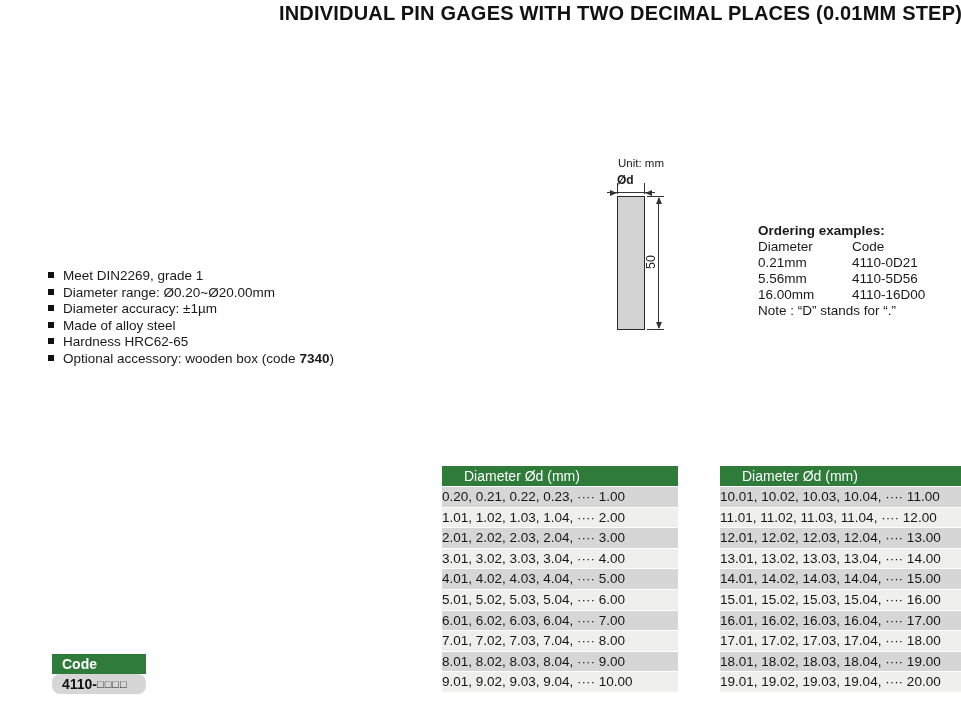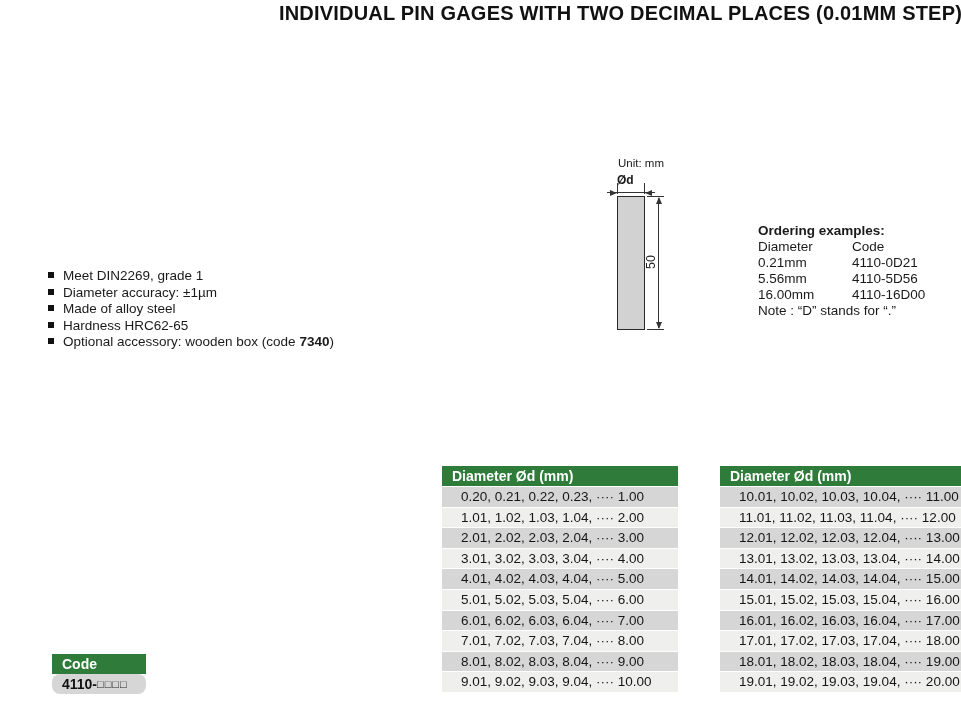--- a/index.html
+++ b/index.html
@@ -73,26 +73,26 @@
   
   .ordering{position:absolute;left:718px;top:223px;font-size:13.5px;line-height:16px;}
   .ord-head{font-weight:bold;}
   .ord-grid{display:grid;grid-template-columns:94px auto;}
   .ord-note{white-space:nowrap;}
   
   .dtable{position:absolute;top:466px;font-size:13.5px;}
   .dtable-left{left:402px;width:236px;}
   .dtable-right{left:680px;width:260px;}
   .dtable-header{
-    height:21px;line-height:21px;box-sizing:border-box;padding-left:10px;
-    background:var(--brand-green,#2e7b3a);color:#ffffff;font-weight:bold;font-size:14px;
+    height:21px;line-height:21px;box-sizing:border-box;padding-left:22px;
+    background:var(--brand-green,#2e7b3a);color:#ffffff;font-weight:normal;font-size:14px;
     border-bottom:1px solid #ffffff;
   }
   .dtable-row{
-    height:20.6px;line-height:19.6px;box-sizing:border-box;padding-left:19px;
+    height:20.6px;line-height:19.6px;box-sizing:border-box;padding-left:0;
     border-bottom:1px solid #ffffff;white-space:nowrap;color:#161616;
   }
   .dtable-row:nth-child(even){background:var(--row-gray,#d6d6d6);}
   .dtable-row:nth-child(odd){background:var(--row-light,#efefed);}
   
   .code-box{position:absolute;left:12px;top:654px;width:94px;}
   .code-header{
     height:20px;line-height:20px;box-sizing:border-box;padding-left:10px;
     background:var(--brand-green,#2e7b3a);color:#fff;font-weight:bold;font-size:14px;
   }
@@ -105,20 +105,21 @@
 </style>
 </head>
 <body>
 
 <div class="page">
 
   <div class="title">INDIVIDUAL PIN GAGES WITH TWO DECIMAL PLACES (0.01MM STEP)</div>
 
   <ul class="features">
     <li><span class="blt"></span><span>Meet DIN2269, grade 1</span></li>
+    <li><span class="blt"></span><span>Diameter range: Ø0.20~Ø20.00mm</span></li>
     <li><span class="blt"></span><span>Diameter accuracy: ±1µm</span></li>
     <li><span class="blt"></span><span>Made of alloy steel</span></li>
     <li><span class="blt"></span><span>Hardness HRC62-65</span></li>
     <li><span class="blt"></span><span>Optional accessory: wooden box (code </span><b>7340</b><span>)</span></li>
   </ul>
 
 
   <div class="drawing">
     <div class="unit-label">Unit: mm</div>
     <div class="dia-label">Ød</div>

